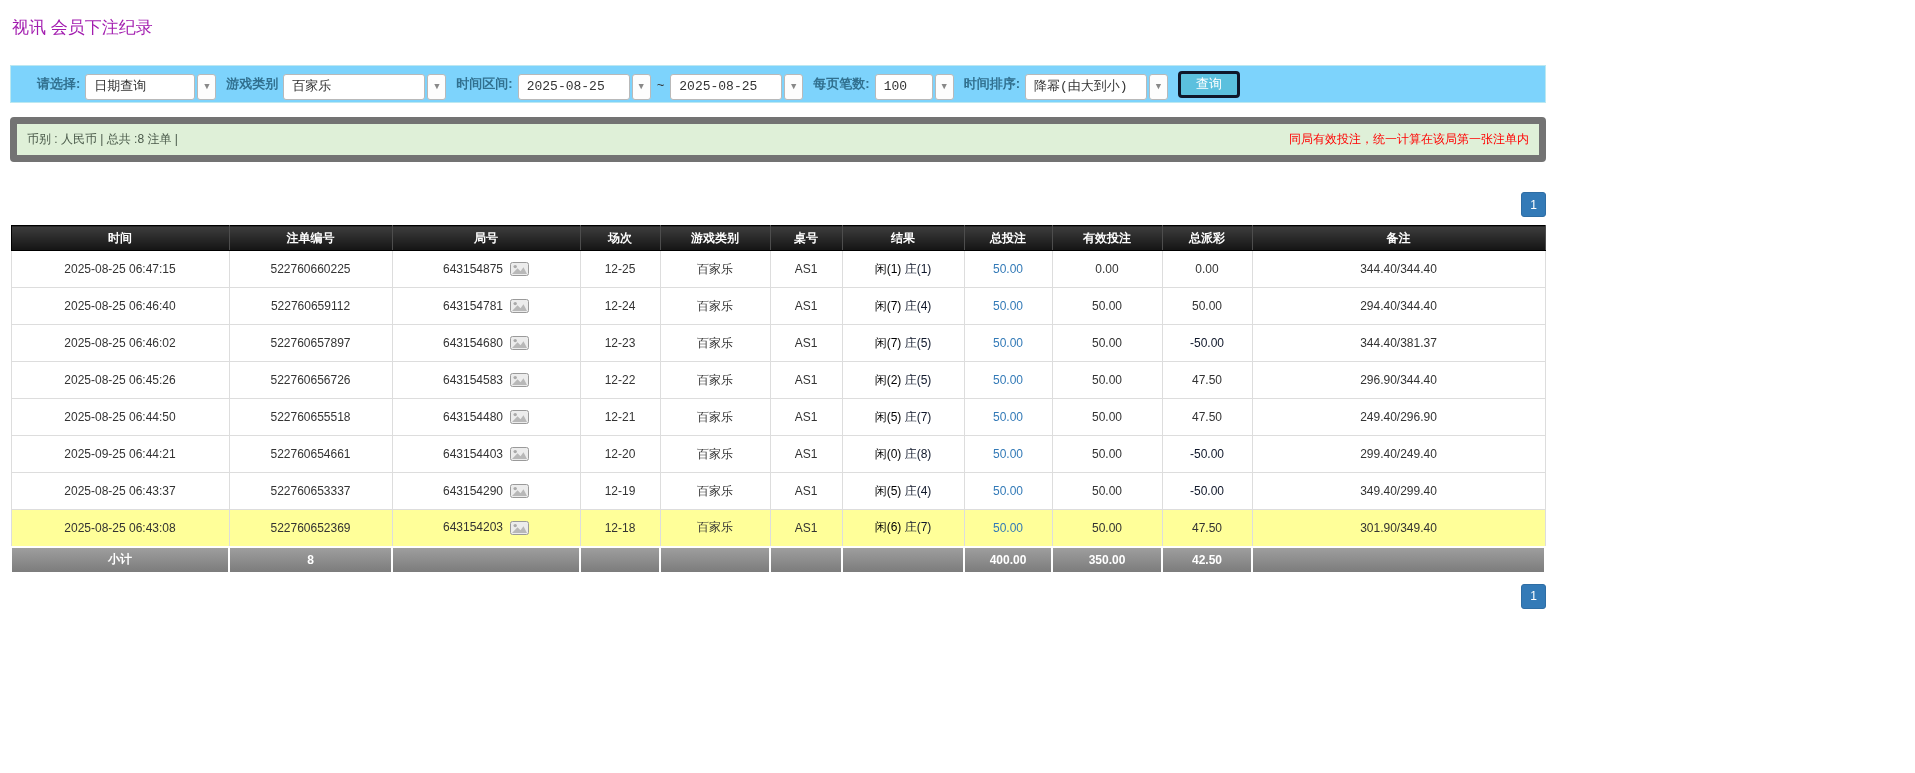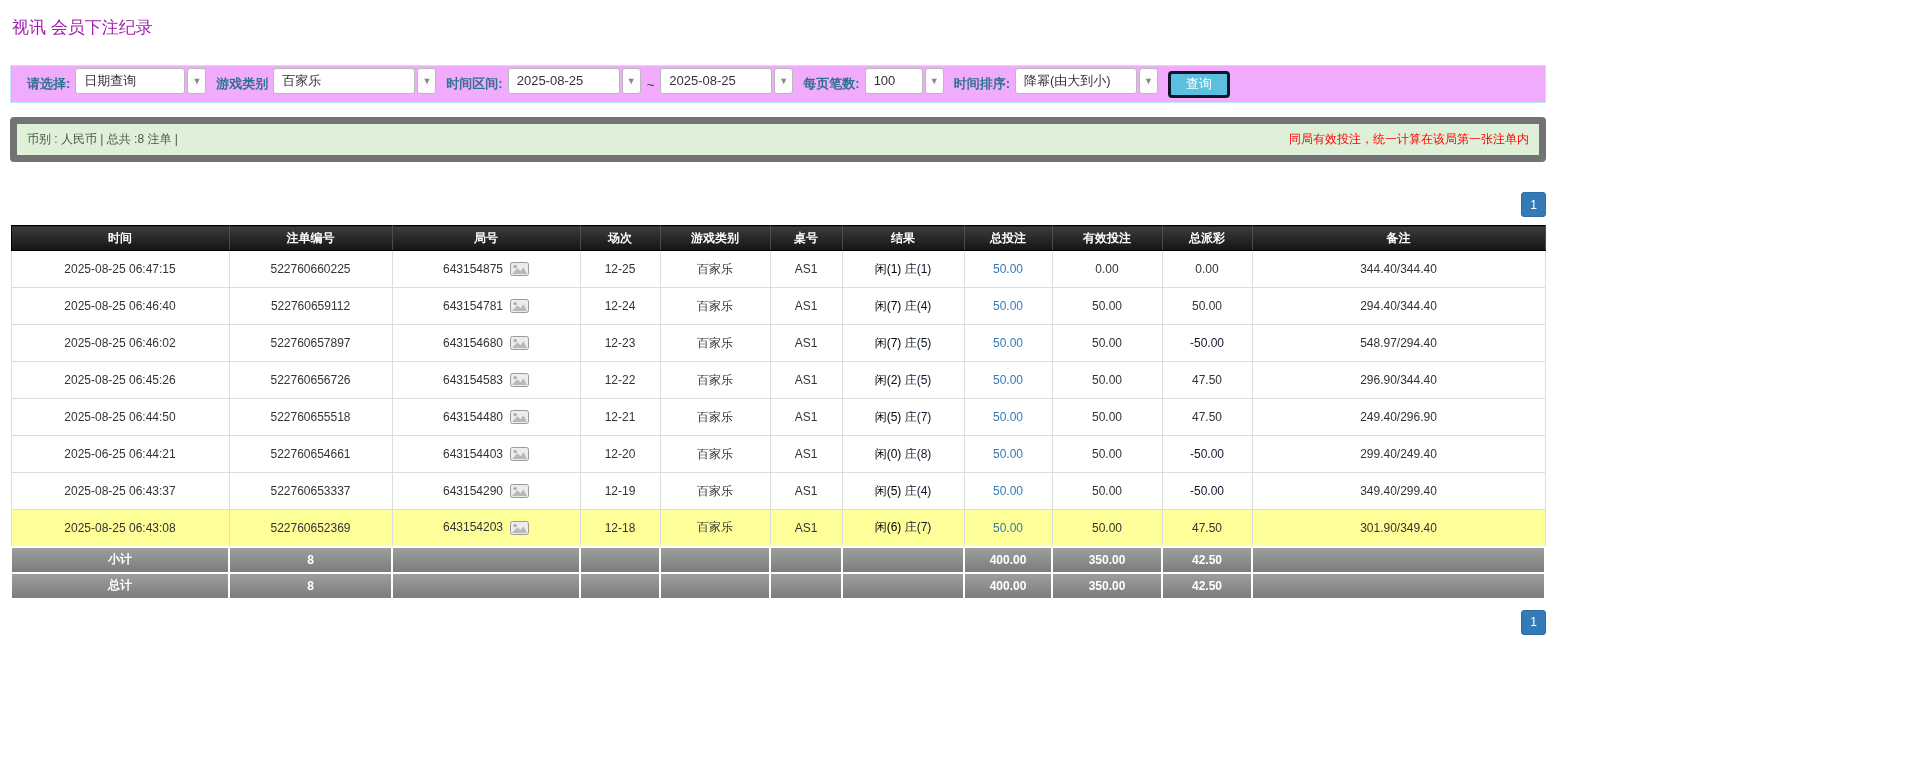--- a/index.html
+++ b/index.html
@@ -13,32 +13,32 @@
 
   .page-title {
     font-size: 17px;
     font-weight: 500;
     margin: 10px 0 26px 2px;
     color: #a21caf;
   }
 
   
   .filter-bar {
-    background: #f0abfc;
+    background: #7dd3fc;
     border: 1px solid #bce8f1;
     border-radius: 0;
-    padding: 5px 14px;
+    padding: 5px 24px;
     display: flex;
     align-items: center;
     font-size: 13px;
     height: 38px;
   }
   .flabel { color: #31708f; font-weight: bold; margin: 0 5px 0 10px; white-space: nowrap; }
   .flabel:first-child { margin-left: 2px; }
-  .combo { display: inline-flex; align-items: flex-start; height: 32px; }
+  .combo { display: inline-flex; align-items: flex-end; height: 32px; font-family: Liberation Mono, monospace; }
   .combo-text {
     background: #fff;
     border: 1px solid #b9b9b9;
     border-radius: 3px;
     padding: 0 8px;
     line-height: 24px;
     font-size: 13px;
     color: #333;
     overflow: hidden;
     white-space: nowrap;
@@ -269,21 +269,21 @@
                 <circle cx="5.2" cy="4.6" r="1.7" fill="#aaa"></circle>
                 <path d="M2 12 L7.5 6.2 L10.5 9.2 L13.5 5.2 L17 12 Z" fill="#b8b8b8"></path>
               </svg></span></td>
           <td>12-23</td>
           <td>百家乐</td>
           <td>AS1</td>
           <td><span class="blue">闲(7)</span> <span class="red">庄(5)</span></td>
           <td><span class="link">50.00</span></td>
           <td>50.00</td>
           <td class="red">-50.00</td>
-          <td>548.97/294.40</td>
+          <td>344.40/381.37</td>
         </tr>
         <tr>
           <td>2025-08-25 06:45:26</td>
           <td>522760656726</td>
           <td><span>643154583</span><span class="round-icon"><svg width="19" height="14" viewBox="0 0 19 14">
                 <rect x="0.5" y="0.5" width="18" height="13" rx="2" fill="#ececec" stroke="#9a9a9a"></rect>
                 <circle cx="5.2" cy="4.6" r="1.7" fill="#aaa"></circle>
                 <path d="M2 12 L7.5 6.2 L10.5 9.2 L13.5 5.2 L17 12 Z" fill="#b8b8b8"></path>
               </svg></span></td>
           <td>12-22</td>
@@ -306,21 +306,21 @@
           <td>12-21</td>
           <td>百家乐</td>
           <td>AS1</td>
           <td><span class="blue">闲(5)</span> <span class="red">庄(7)</span></td>
           <td><span class="link">50.00</span></td>
           <td>50.00</td>
           <td>47.50</td>
           <td>249.40/296.90</td>
         </tr>
         <tr>
-          <td>2025-06-25 06:44:21</td>
+          <td>2025-09-25 06:44:21</td>
           <td>522760654661</td>
           <td><span>643154403</span><span class="round-icon"><svg width="19" height="14" viewBox="0 0 19 14">
                 <rect x="0.5" y="0.5" width="18" height="13" rx="2" fill="#ececec" stroke="#9a9a9a"></rect>
                 <circle cx="5.2" cy="4.6" r="1.7" fill="#aaa"></circle>
                 <path d="M2 12 L7.5 6.2 L10.5 9.2 L13.5 5.2 L17 12 Z" fill="#b8b8b8"></path>
               </svg></span></td>
           <td>12-20</td>
           <td>百家乐</td>
           <td>AS1</td>
           <td><span class="blue">闲(0)</span> <span class="red">庄(8)</span></td>
@@ -371,33 +371,20 @@
           <td></td>
           <td></td>
           <td></td>
           <td></td>
           <td></td>
           <td>400.00</td>
           <td>350.00</td>
           <td>42.50</td>
           <td></td>
         </tr>
-        <tr class="foot">
-          <td>总计</td>
-          <td>8</td>
-          <td></td>
-          <td></td>
-          <td></td>
-          <td></td>
-          <td></td>
-          <td>400.00</td>
-          <td>350.00</td>
-          <td>42.50</td>
-          <td></td>
-        </tr>
       </tfoot>
   </table>
 
   <div class="pager pager-bottom">
     <button class="page-btn">1</button>
   </div>
 
 </div>
 
 </body></html>

